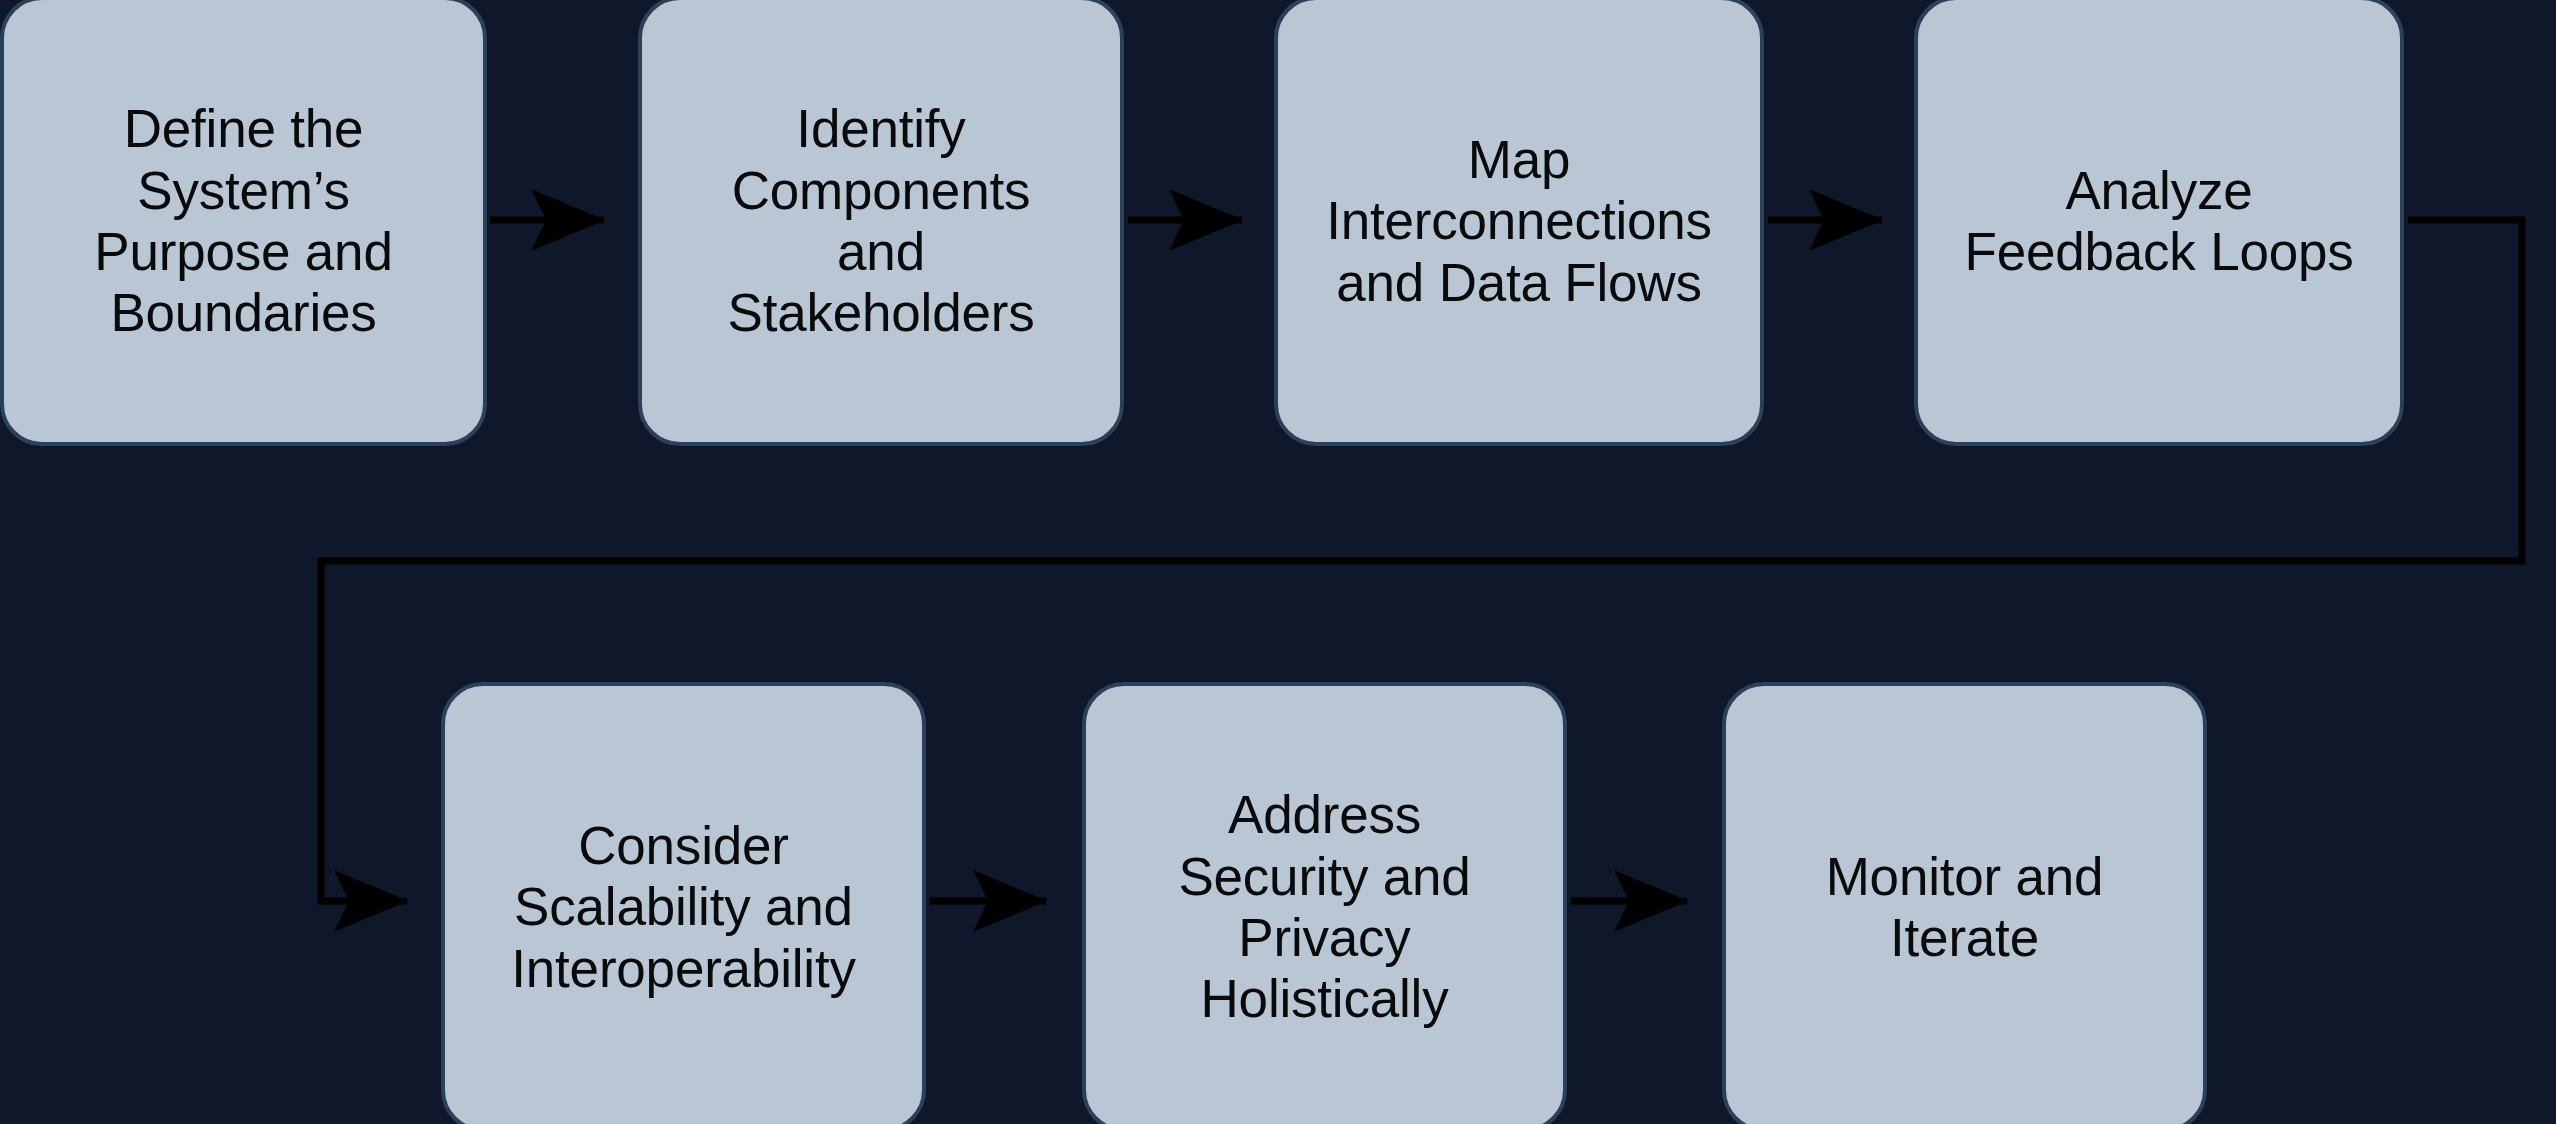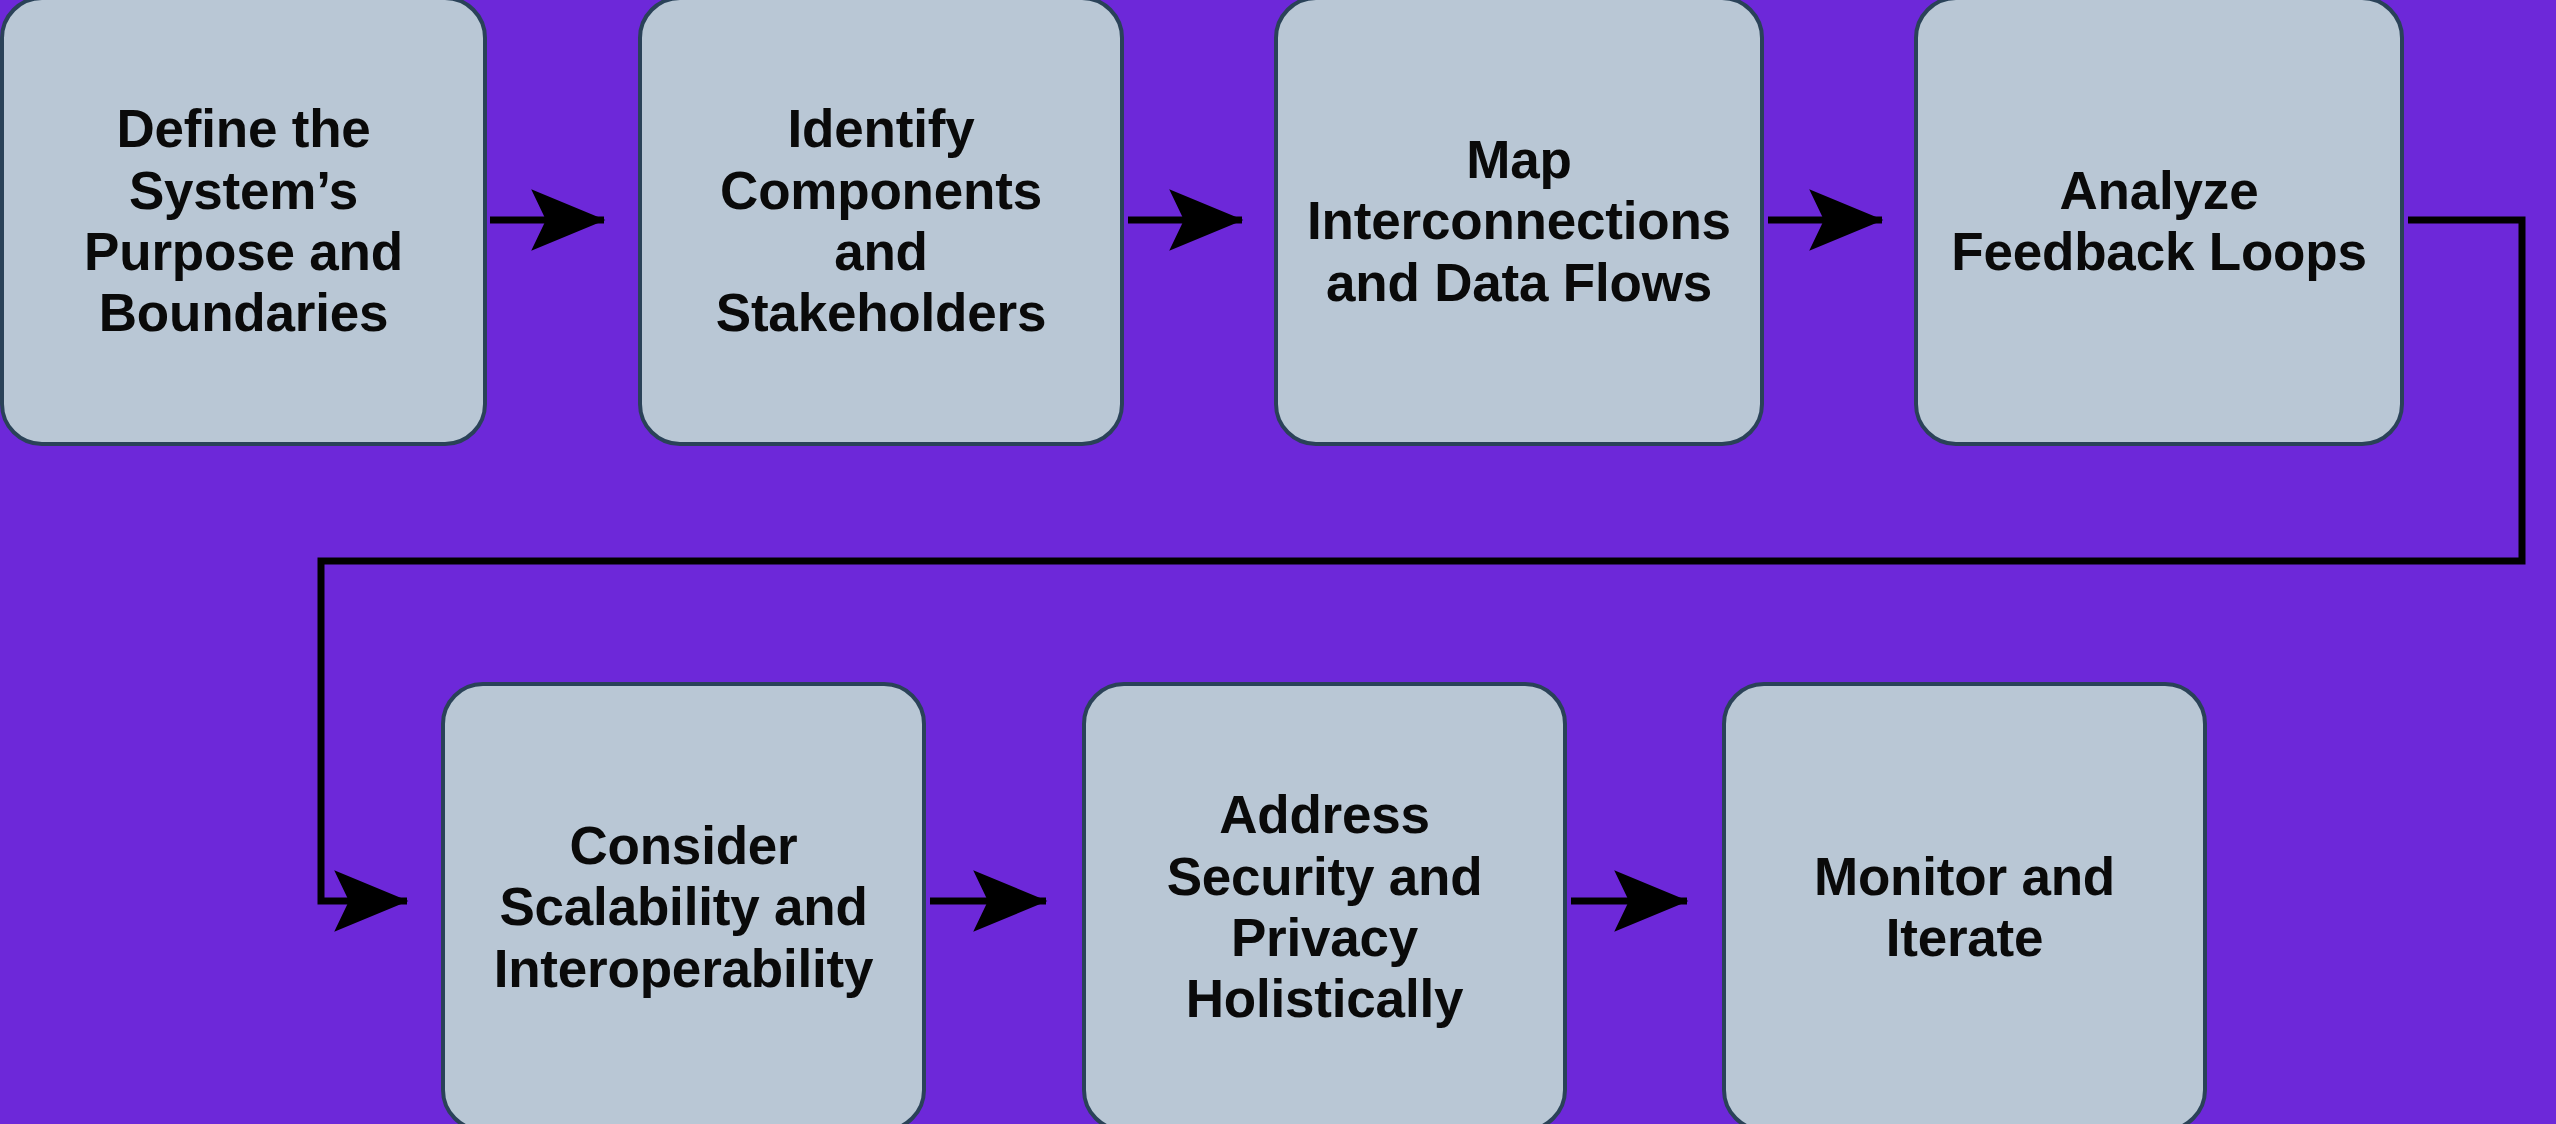--- a/index.html
+++ b/index.html
@@ -10,22 +10,21 @@
   body {
     width: 2556px;
     height: 1124px;
     font-family: "Liberation Sans", sans-serif;
     overflow: hidden;
   }
   #diagram {
     position: relative;
     width: 2556px;
     height: 1124px;
-    background: #6d28d9;
-    font-weight: bold;
+    background: #0f172a;
   }
   #edges {
     position: absolute;
     left: 0;
     top: 0;
     width: 2556px;
     height: 1124px;
     pointer-events: none;
   }
   .node {

